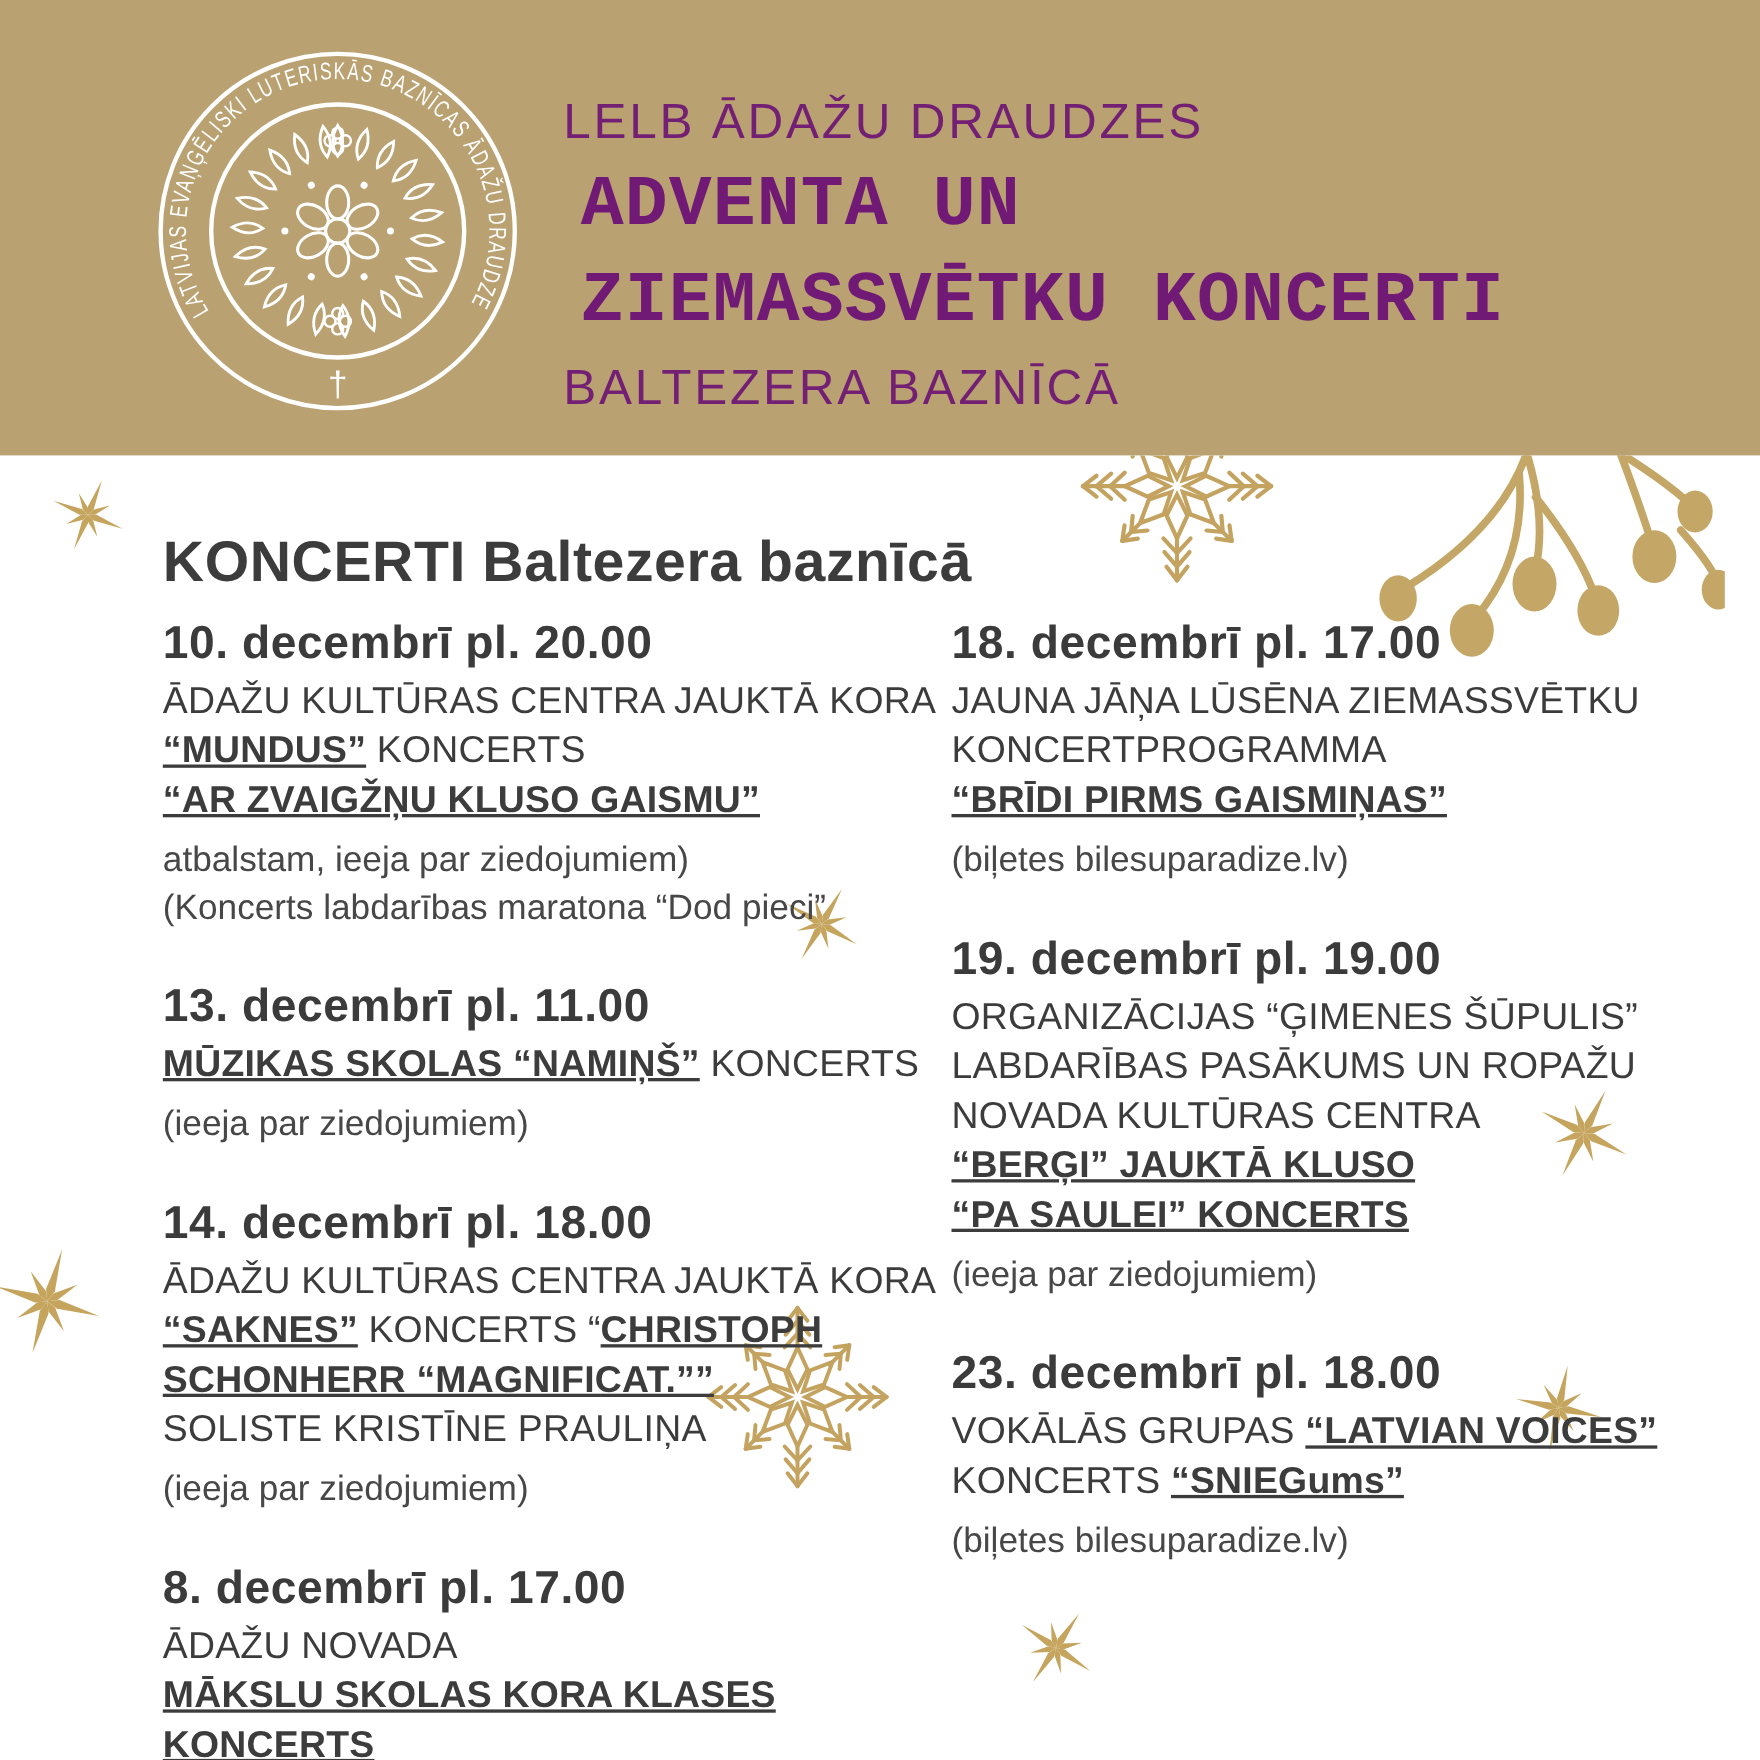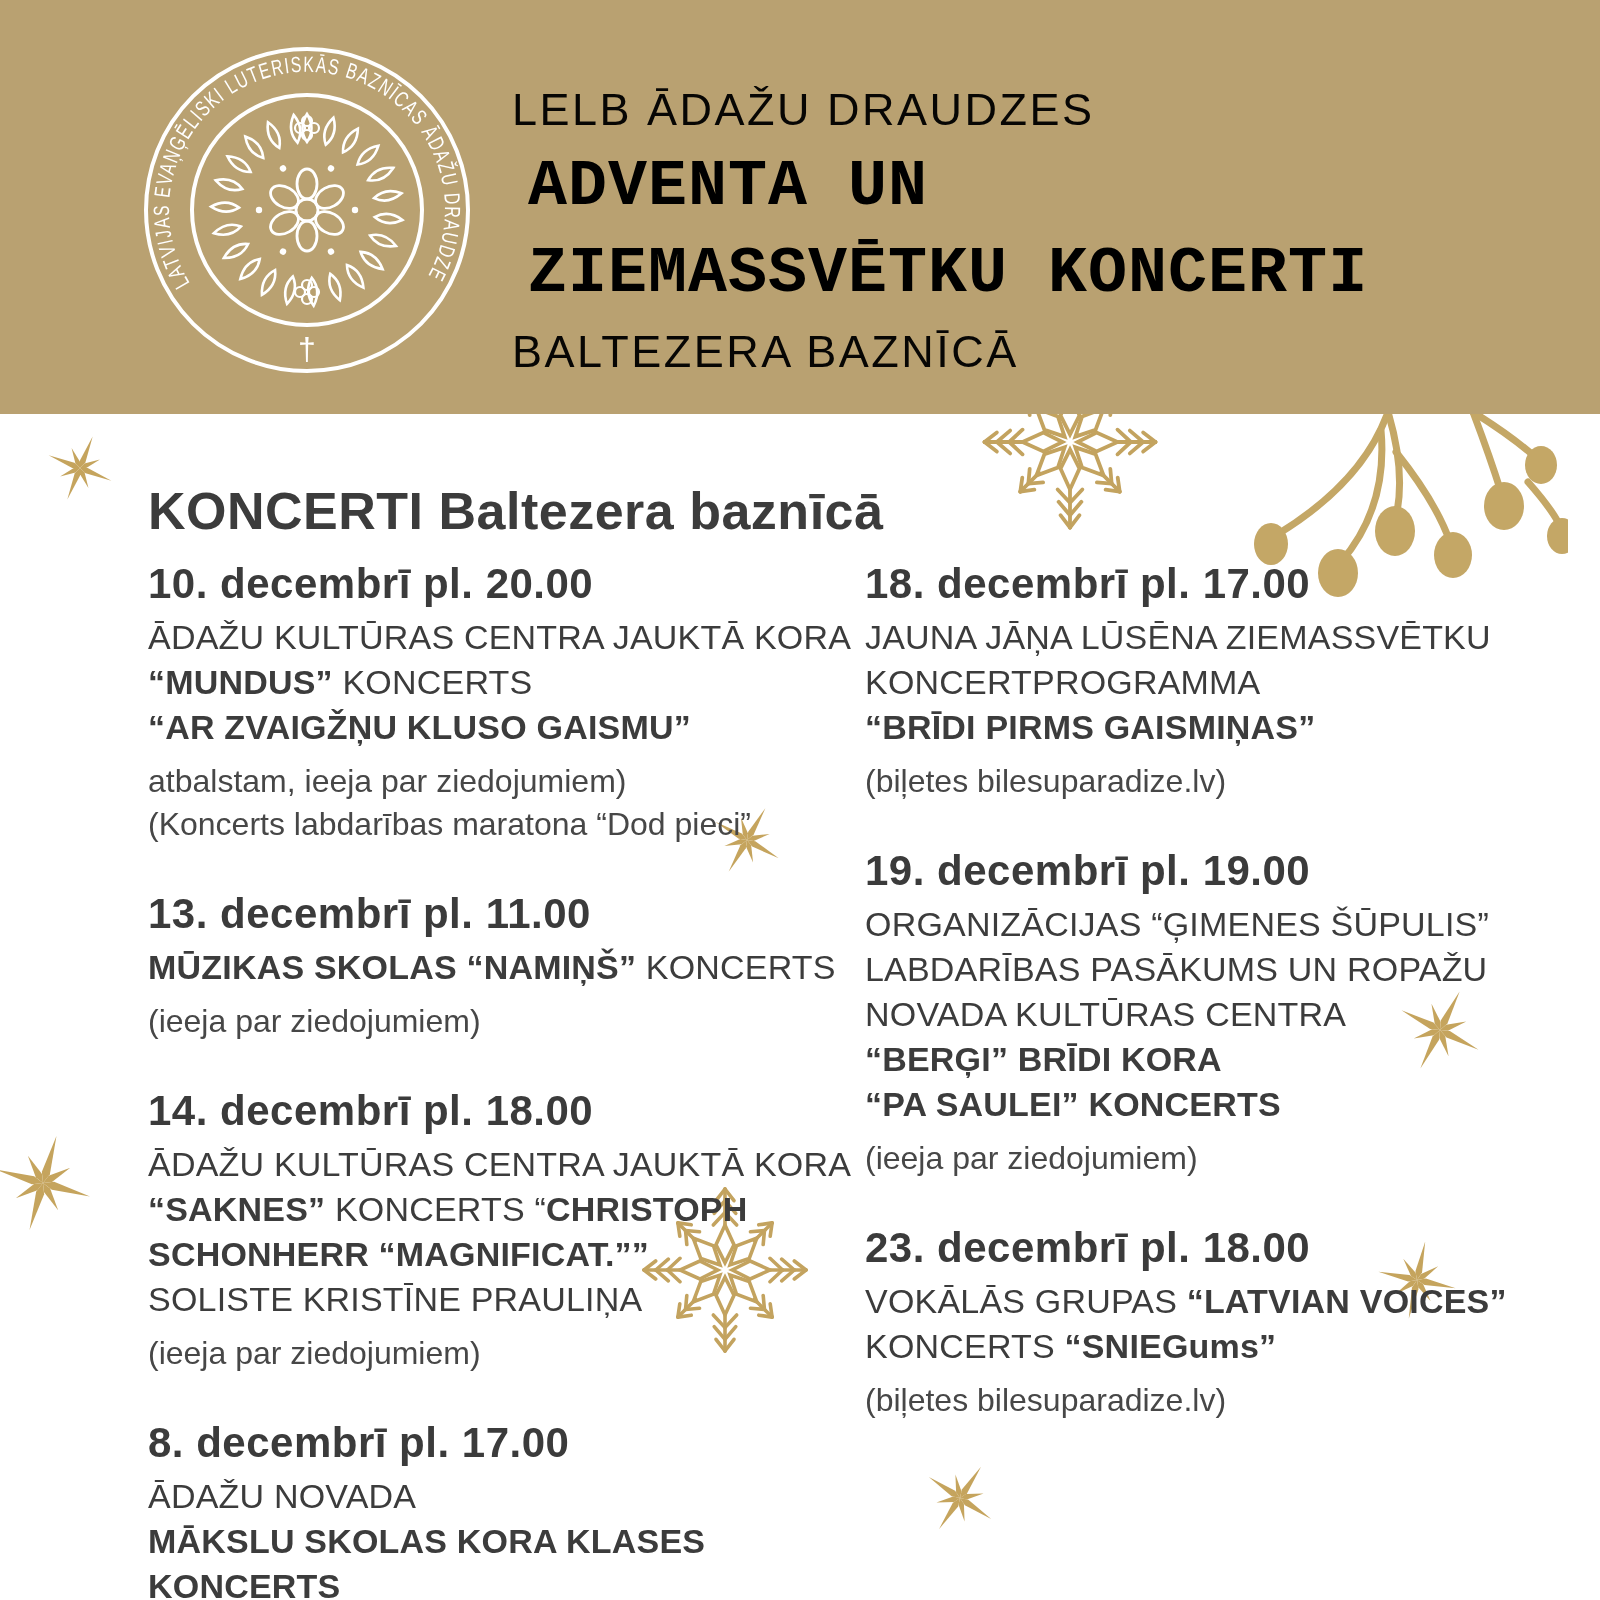--- a/index.html
+++ b/index.html
@@ -5,35 +5,35 @@
   html,body{margin:0;padding:0;background:#e8e8e8;}
   .poster{
     position:relative;width:1600px;height:1600px;margin:0 auto;
     background:#ffffff;overflow:hidden;
     font-family:"Liberation Sans","DejaVu Sans",sans-serif;
     --band:#b9a171;--gold:#c3a35f;--ink:#3c3c3c;--note:#474747;
   }
   
   .band{position:absolute;left:0;top:0;width:1600px;height:414px;background:var(--band);z-index:2;}
   .logo{position:absolute;left:117px;top:20px;width:380px;height:380px;}
-  .header-text{position:absolute;left:512px;top:84px;color:#000000;}
+  .header-text{position:absolute;left:512px;top:84px;color:#701a75;}
   .org-line{font-size:45px;font-weight:400;letter-spacing:2.5px;margin:0 0 16px 0;opacity:.96;}
   .title-line{font-size:65px;font-weight:700;letter-spacing:1px;line-height:71px;margin:16px;font-family:Liberation Mono, monospace;}
   .venue-line{font-size:45px;font-weight:400;letter-spacing:2.5px;margin:16px 0 0 0;opacity:.96;}
   
   .section{position:absolute;left:0;top:414px;width:1600px;height:1186px;overflow:hidden;z-index:1;}
   .section-title{position:absolute;left:148px;top:68px;margin:0;font-size:52px;line-height:58px;
     font-weight:700;color:var(--ink);letter-spacing:.5px;}
   .col{position:absolute;top:146px;}
   .col-left{left:148px;width:712px;}
   .col-right{left:865px;width:695px;}
   .event{margin-bottom:44px;}
   .date{font-size:42px;font-weight:700;color:#3b3b3b;margin:0 0 7px 0;letter-spacing:.5px;}
   .line{font-size:34px;font-weight:400;color:var(--ink);margin:0;line-height:45px;letter-spacing:.2px;}
-  .line .b{font-weight:700;}
+  .line .b{font-weight:700;text-decoration:underline;}
   .note{font-size:32px;font-weight:400;color:var(--note);margin:0;line-height:43px;}
   .note-wrap{margin-top:10px;}
   
   .deco{position:absolute;pointer-events:none;}
   .flake-top{left:975px;top:-67px;width:190px;height:190px;}
   .berries{left:1238px;top:-2px;width:330px;height:190px;}
   .flake-big{left:635px;top:766px;width:180px;height:180px;}
   .sp1{left:44px;top:18px;width:72px;height:72px;}
   .sp2{left:708px;top:387px;width:78px;height:78px;transform:rotate(8deg);}
   .sp3{left:-9px;top:717px;width:104px;height:104px;transform:rotate(-6deg);}
@@ -280,21 +280,21 @@
           <p class="line"><span class="seg b">“BRĪDI PIRMS GAISMIŅAS”</span></p>
           <div class="note-wrap">
             <p class="note">(biļetes bilesuparadize.lv)</p>
           </div>
         </div>
         <div class="event">
           <p class="date">19. decembrī pl. 19.00</p>
           <p class="line"><span class="seg">ORGANIZĀCIJAS “ĢIMENES ŠŪPULIS”</span></p>
           <p class="line"><span class="seg">LABDARĪBAS PASĀKUMS UN ROPAŽU</span></p>
           <p class="line"><span class="seg">NOVADA KULTŪRAS CENTRA</span></p>
-          <p class="line"><span class="seg b">“BERĢI” BRĪDI KORA</span></p>
+          <p class="line"><span class="seg b">“BERĢI” JAUKTĀ KLUSO</span></p>
           <p class="line"><span class="seg b">“PA SAULEI” KONCERTS</span></p>
           <div class="note-wrap">
             <p class="note">(ieeja par ziedojumiem)</p>
           </div>
         </div>
         <div class="event">
           <p class="date">23. decembrī pl. 18.00</p>
           <p class="line"><span class="seg">VOKĀLĀS GRUPAS </span><span class="seg b">“LATVIAN VOICES”</span></p>
           <p class="line"><span class="seg">KONCERTS </span><span class="seg b">“SNIEGums”</span></p>
           <div class="note-wrap">

